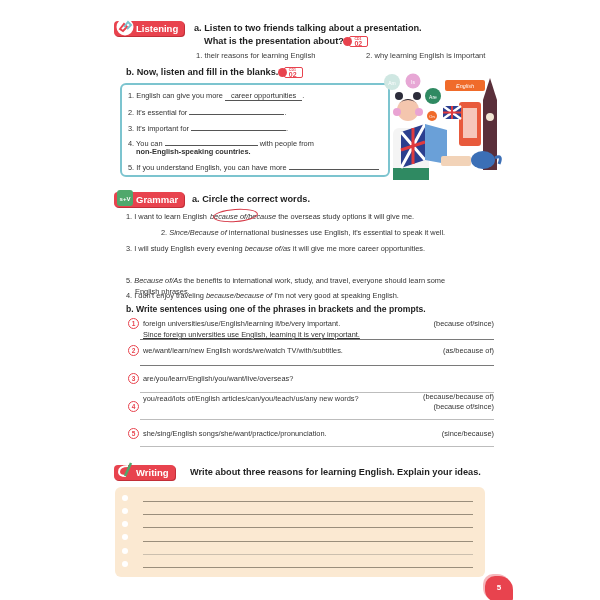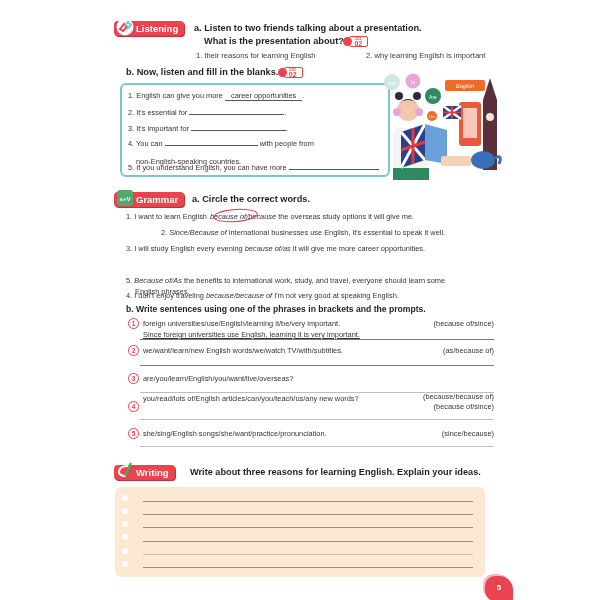--- a/index.html
+++ b/index.html
@@ -87,21 +87,21 @@
 </div>
 <div class="fill-line" style="left:128px; top:123px;">
   <span>3. It's important for</span>
   <span class="blank" style="width:95px;"></span><span>.</span>
 </div>
 <div class="fill-line" style="left:128px; top:138px;">
   <span>4. You can</span>
   <span class="blank" style="width:93px;"></span>
   <span>with people from</span>
 </div>
-<div class="fill-line" style="left:136px; top:157px;">non-English-speaking countries.</div>
+<div class="fill-line" style="left:136px; top:147px;font-weight:bold;">non-English-speaking countries.</div>
 <div class="fill-line" style="left:128px; top:162px;">
   <span>5. If you understand English, you can have more</span>
   <span class="blank" style="width:90px;"></span>
 </div>
 
 <svg class="abs" style="left:375px; top:72px;" width="130" height="112" viewBox="0 0 130 112">
   <circle cx="17" cy="10" r="8" fill="#cfe7e2"></circle>
   <text x="17" y="12.5" font-size="5" fill="#fff" text-anchor="middle" font-family="Liberation Sans, sans-serif">Am</text>
   <circle cx="38" cy="9" r="7.5" fill="#e7a7d5"></circle>
   <text x="38" y="11.5" font-size="5" fill="#fff" text-anchor="middle" font-family="Liberation Sans, sans-serif">Is</text>

